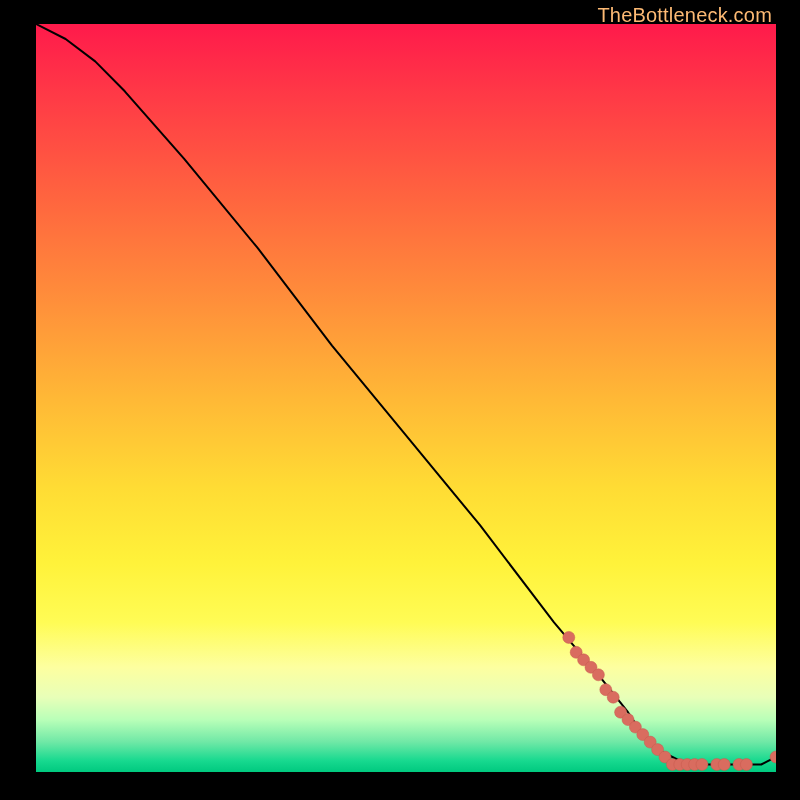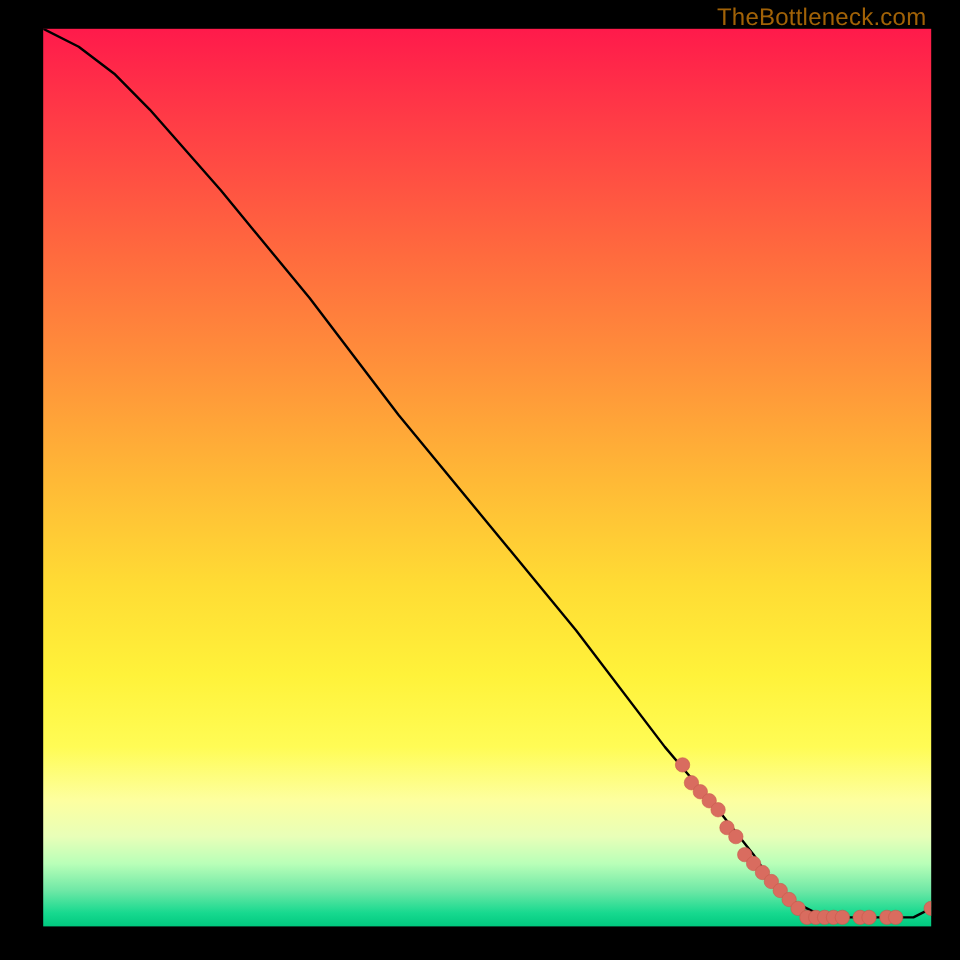--- a/index.html
+++ b/index.html
@@ -38,21 +38,21 @@
       #b9ffb8 93%,
       #6fe8a6 96%,
       #17d98f 98.5%,
       #00c97f 100%
     );
   }
   .credit {
     position: absolute;
     top: 4px;
     right: 28px;
-    color: #a16207;
+    color: #fdba74;
     font-size: 20px;
     letter-spacing: 0.2px;
   }
   svg.overlay {
     position: absolute;
     left: 0;
     top: 0;
     width: 740px;
     height: 748px;
   }

